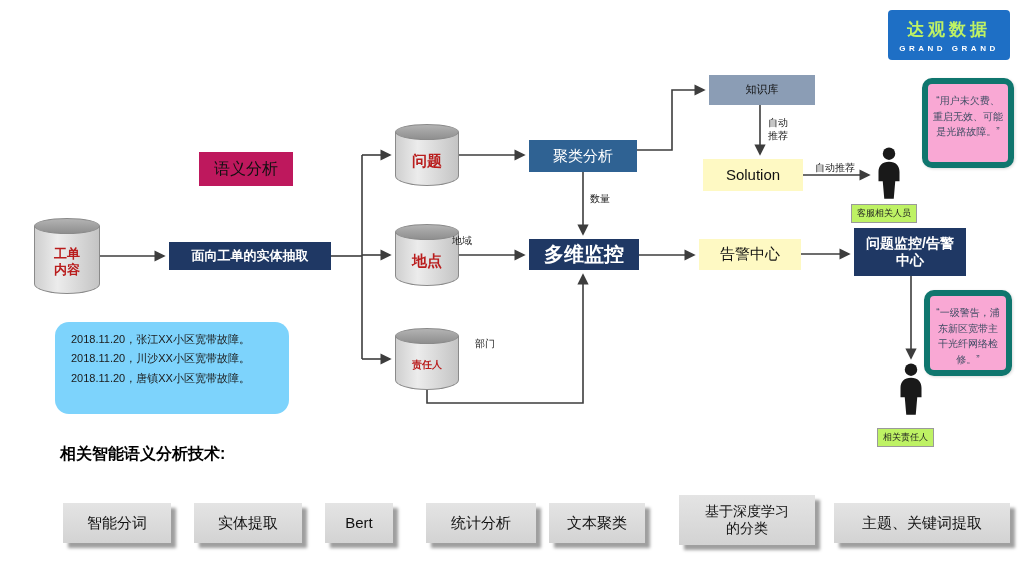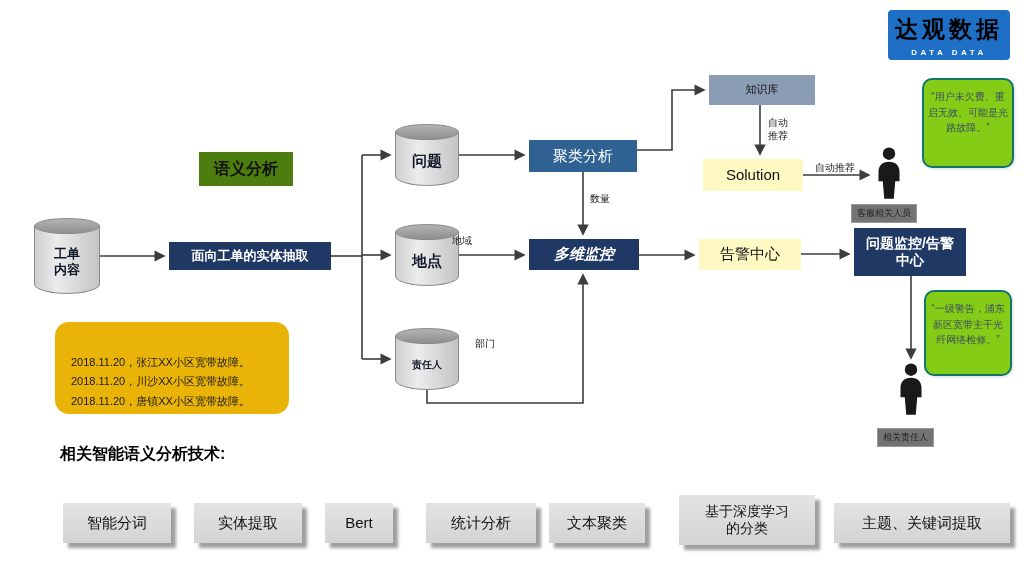--- a/index.html
+++ b/index.html
@@ -7,62 +7,62 @@
   .stage { position:relative; width:1024px; height:570px; background:#fff; overflow:hidden; }
 
   .arrows { position:absolute; left:0; top:0; width:1024px; height:570px; z-index:1; pointer-events:none; }
 
   .box { position:absolute; display:flex; align-items:center; justify-content:center;
          text-align:center; z-index:2; line-height:1.25; }
   .navy   { background:#1F3864; color:#fff; font-weight:bold; }
   .steel  { background:#2F6293; color:#fff; }
   .lightp { background:#fef9c3; color:#111; }
   .knblue { background:#8B9DB5; color:#111; }
-  .grayp  { background:#4d7c0f; color:#111; font-weight:bold; }
+  .grayp  { background:#be185d; color:#111; font-weight:normal; }
 
   
   .cyl { position:absolute; z-index:2; }
   .cyl .cyl-top { position:absolute; left:0; right:0; top:0; height:16px; border-radius:50%;
         background:linear-gradient(180deg,#b3b3b3,#8f8f8f); border:1px solid #8a8a8a; z-index:2; }
   .cyl .cyl-body { position:absolute; left:0; right:0; top:8px; bottom:0;
         background:linear-gradient(90deg,#cfcfcf,#ececec 35%,#c4c4c4);
         border:1px solid #8a8a8a; border-top:none;
         border-radius:0 0 50% 50% / 0 0 10px 10px; }
   .cyl .cyl-label { position:absolute; left:0; right:0; top:12px; bottom:0; z-index:3;
         display:flex; align-items:center; justify-content:center;
-        font-weight:bold; color:#0f172a; text-align:center; }
+        font-weight:bold; color:#b91c1c; text-align:center; }
   .cyl .wrap2 { width:32px; word-break:break-all; line-height:1.25; }
 
   .edge-label { position:absolute; z-index:3; font-size:10px; color:#222; line-height:1.3; }
   .vwrap { width:24px; word-break:break-all; text-align:center; }
 
-  .bubble { position:absolute; z-index:3; background:#84cc16; border:2px solid #0f766e;
+  .bubble { position:absolute; z-index:3; background:#f9a8d4; border:6px solid #0f766e;
             border-radius:10px; padding:9px 4px; font-size:10px; color:#3E4C63;
             text-align:center; line-height:1.55; box-shadow:1px 1px 3px rgba(0,0,0,.15); }
 
   .person { position:absolute; z-index:3; }
   .person svg { display:block; }
-  .tag { position:absolute; z-index:3; background:#737373; border:1px solid #9a9a9a;
+  .tag { position:absolute; z-index:3; background:#bef264; border:1px solid #9a9a9a;
          font-size:9px; padding:2px 5px; color:#222; white-space:nowrap; }
 
   .samples { position:absolute; left:55px; top:322px; width:234px; height:92px;
-             background:#eab308; border-radius:14px; padding:31px 16px; z-index:2; }
+             background:#7dd3fc; border-radius:14px; padding:8px 16px; z-index:2; }
   .samples div { font-size:11px; color:#1a1a1a; line-height:1.75; }
 
   .footer-title { position:absolute; left:60px; top:444px; font-size:16px; font-weight:bold;
                   color:#000; z-index:2; }
 
   .tech { position:absolute; background:linear-gradient(180deg,#e4e4e4,#d3d3d3);
           display:flex; align-items:center; justify-content:center; text-align:center;
           font-size:15px; color:#111; box-shadow:5px 5px 3px #9f9f9f; z-index:2; line-height:1.25; }
 
   .logo { position:absolute; left:888px; top:10px; width:122px; height:50px; background:#1E6FC5;
           border-radius:4px; display:flex; flex-direction:column; align-items:center;
           justify-content:center; z-index:3; }
-  .logo-title { color:#000000; font-size:23px; font-weight:bold; letter-spacing:4px; }
+  .logo-title { color:#bef264; font-size:17px; font-weight:bold; letter-spacing:4px; }
   .logo-sub   { color:#fff; font-size:8px; letter-spacing:3.5px; margin-top:3px; font-weight:bold; }
 </style>
 </head>
 <body>
 
 <div class="stage">
 
   <svg class="arrows" width="1024" height="570" viewBox="0 0 1024 570">
     <defs>
       <marker id="arw" viewBox="0 0 10 10" refX="8.5" refY="5" markerWidth="7" markerHeight="7" orient="auto-start-reverse">
@@ -84,21 +84,21 @@
       <line x1="459" y1="255" x2="524" y2="255" marker-end="url(#arw)"></line>
       <polyline points="427,389 427,403 583,403 583,275" marker-end="url(#arw)"></polyline>
       <line x1="639" y1="255" x2="694" y2="255" marker-end="url(#arw)"></line>
       <line x1="801" y1="254" x2="849" y2="254" marker-end="url(#arw)"></line>
       <line x1="911" y1="276" x2="911" y2="358" marker-end="url(#arw)"></line>
     </g>
   </svg>
 
   <div class="logo">
     <div class="logo-title">达观数据</div>
-    <div class="logo-sub">DATA DATA</div>
+    <div class="logo-sub">GRAND GRAND</div>
   </div>
 
   <div class="cyl" style="left:34px; top:218px; width:66px; height:76px;padding-left:12px;">
     <div class="cyl-top"></div>
     <div class="cyl-body"></div>
     <div class="cyl-label" style="font-size:13px;">
       <span class="wrap2">工单内容</span>
     </div>
   </div>
 
@@ -135,21 +135,21 @@
   <div class="person" style="left:874px; top:146px;">
     <svg width="30" height="54" viewBox="0 0 24 42" fill="#191919">
       <circle cx="12" cy="5.5" r="5"></circle>
       <path d="M12 12c-5.4 0-8.4 3-8.4 8.2v7.4h3.4l1.2 14h7.6l1.2-14h3.4v-7.4C20.4 15 17.4 12 12 12z"></path>
     </svg>
   </div>
   <div class="tag" style="left:851px; top:204px;">客服相关人员</div>
 
   <div class="bubble" style="left:922px; top:78px; width:92px; height:90px;">“用户未欠费、重启无效、可能是光路故障。”</div>
 
-  <div class="box navy" style="left:529px; top:239px; width:110px; height:31px; font-size:15px;font-style:italic;">多维监控</div>
+  <div class="box navy" style="left:529px; top:239px; width:110px; height:31px; font-size:20px;">多维监控</div>
 
   <div class="edge-label" style="left:590px; top:192px;">数量</div>
   <div class="edge-label" style="left:452px; top:234px;">地域</div>
   <div class="edge-label" style="left:475px; top:337px;">部门</div>
 
   <div class="box lightp" style="left:699px; top:239px; width:102px; height:31px; font-size:15px;">告警中心</div>
 
   <div class="box navy" style="left:854px; top:228px; width:112px; height:48px; font-size:14px; padding:4px 8px; word-break:break-all;">问题监控/告警中心</div>
 
   <div class="bubble" style="left:924px; top:290px; width:88px; height:86px;">“一级警告，浦东新区宽带主干光纤网络检修。”</div>

